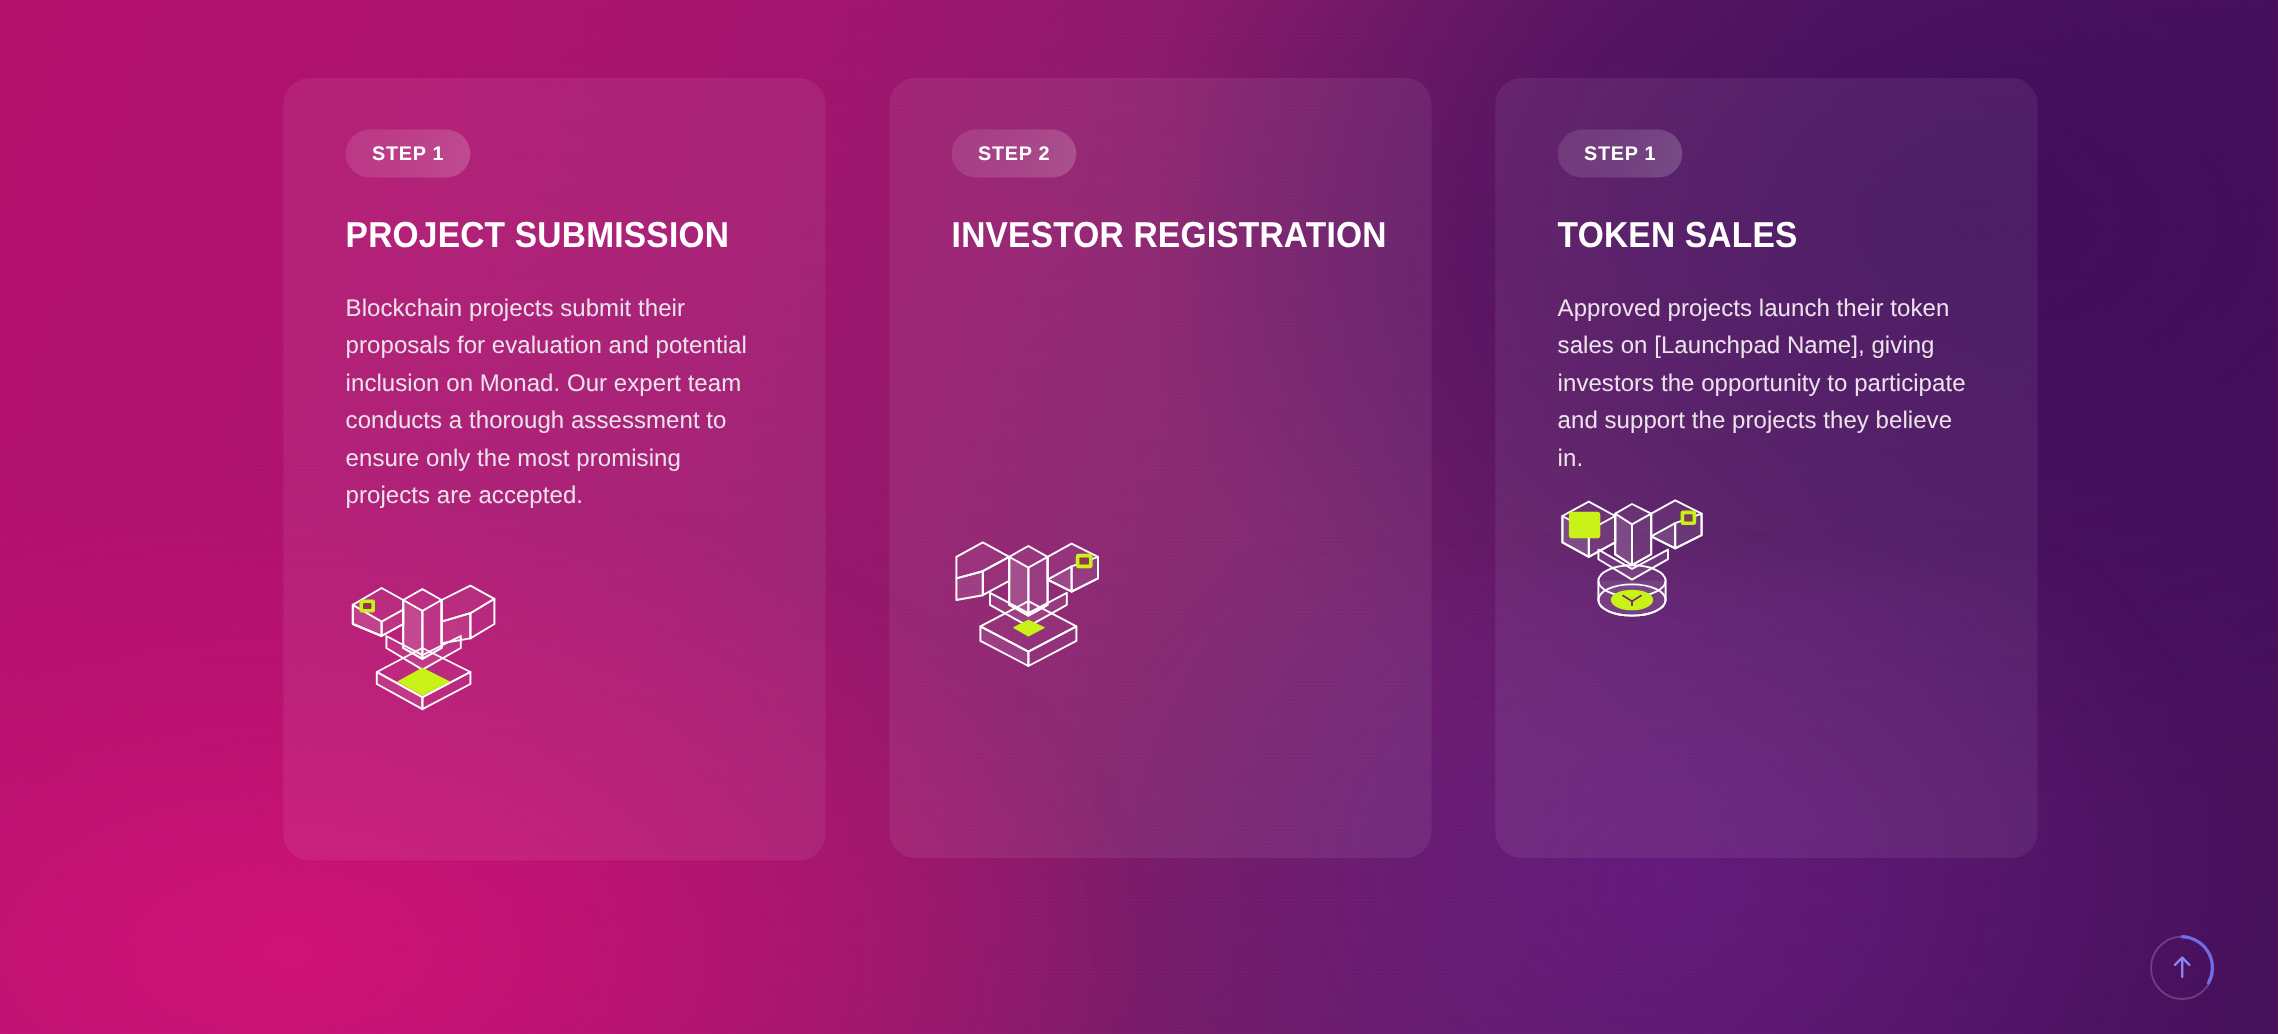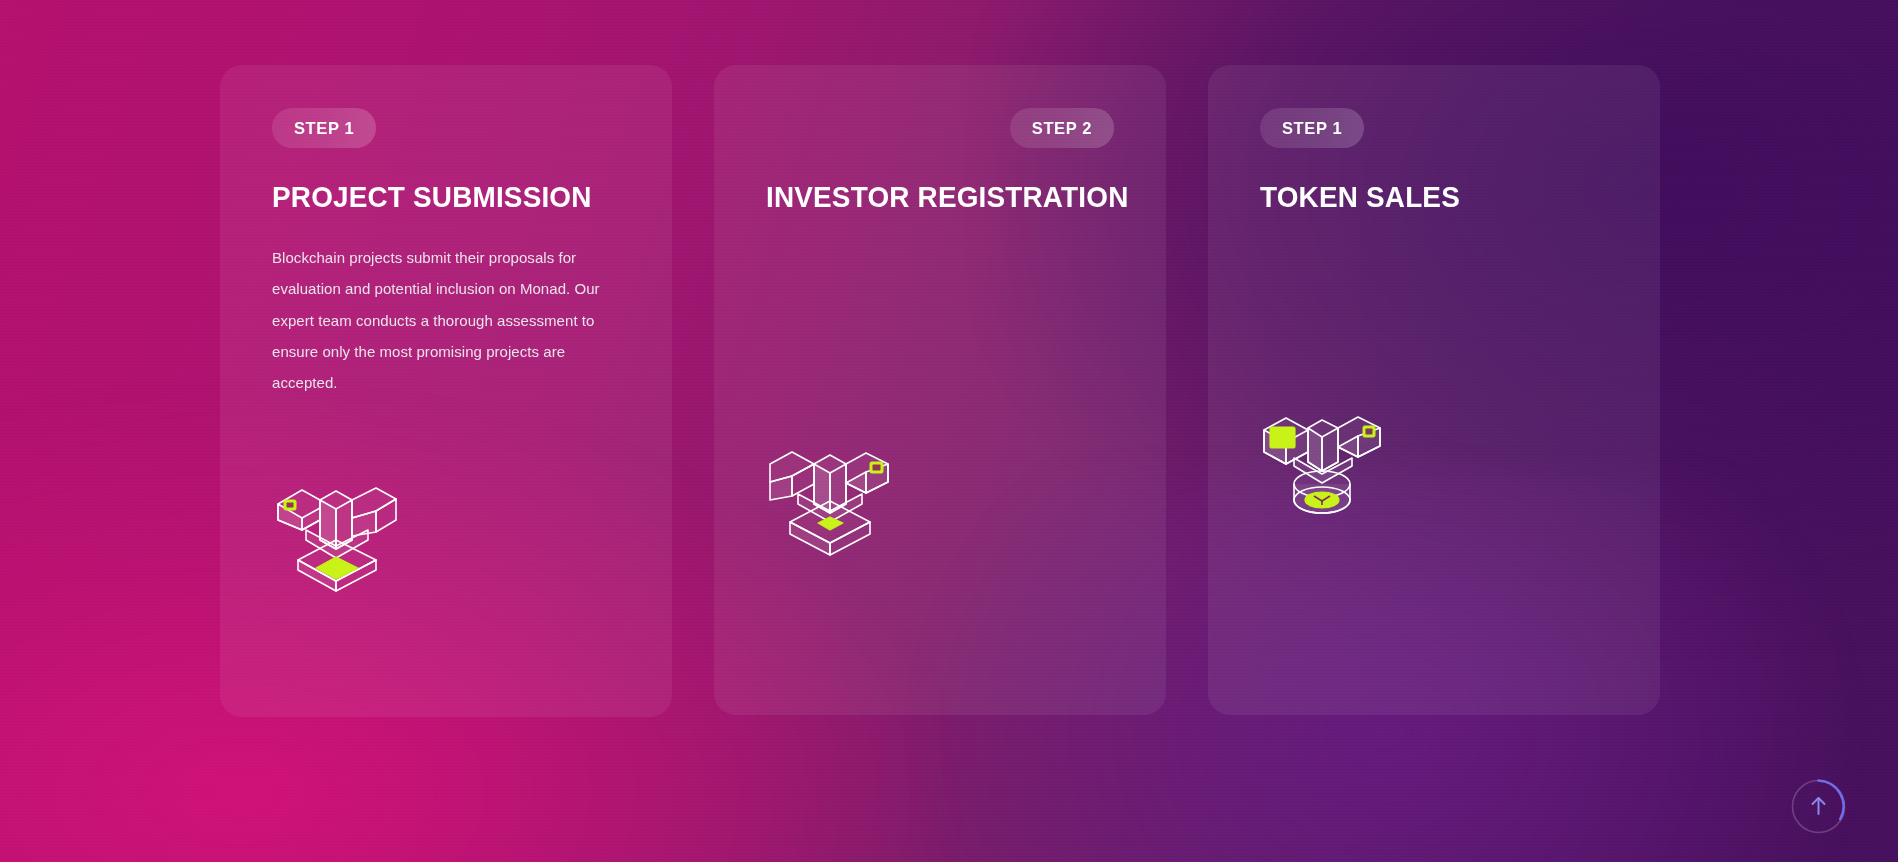--- a/index.html
+++ b/index.html
@@ -80,37 +80,37 @@
     background-image:
       repeating-linear-gradient(0deg, rgba(255,255,255,0.10) 0 1px, rgba(0,0,0,0.10) 1px 2px),
       repeating-linear-gradient(90deg, rgba(255,255,255,0.08) 0 1px, rgba(0,0,0,0.08) 1px 2px);
     background-size: 3px 3px, 2px 2px;
     pointer-events: none;
   }
 
   
   .cards {
     position: absolute;
-    left: 220px;
+    left: 236px;
     top: 65px;
     width: 1462px;
     display: flex;
-    gap: 42px;
+    gap: 53px;
     align-items: flex-start;
   }
   .card {
     position: relative;
     width: 452px;
     box-sizing: border-box;
     border-radius: 22px;
     background: rgba(255, 255, 255, 0.065);
     padding: 43px 52px 0 52px;
   }
   .card.h1 { height: 652px; }
-  .card.h2 { height: 650px; text-align: right; }
+  .card.h2 { height: 650px; }
   .card.h3 { height: 650px; }
 
   .badge {
     display: inline-flex;
     align-items: center;
     justify-content: center;
     height: 40px;
     padding: 0 22px;
     border-radius: 20px;
     background: linear-gradient(100deg,
@@ -132,21 +132,21 @@
     letter-spacing: 0.2px;
     line-height: 1.1;
     transform: scaleX(0.93);
     transform-origin: left center;
     white-space: nowrap;
   }
 
   .card-body {
     margin: 29px 0 0 0;
     color: #ece3ea;
-    font-size: 15px;
+    font-size: 20px;
     font-weight: 400;
     line-height: 31.3px;
     letter-spacing: 0.05px;
     max-width: 352px;
   }
 
   .card-figure {
     position: absolute;
     left: 52px;
   }
@@ -241,20 +241,21 @@
 
             <path d="M52 85 L64 79 L77 85 L64 92 Z" fill="#c8f218" stroke="#c8f218" stroke-width="1.1"></path>
           </g>
         </svg>
       </div>
     </div>
 
     <div class="card h3">
       <div class="badge">STEP 1</div>
       <h2 class="card-title">TOKEN SALES</h2>
+      <p class="card-body">Approved projects launch their token sales on [Launchpad Name], giving investors the opportunity to participate and support the projects they believe in.</p>
       <div class="card-figure fig3">
         <svg width="125" height="122" viewBox="0 0 125 122" fill="none">
           <g stroke="#ffffff" stroke-width="1.6" stroke-linejoin="round" fill="none">
 
             <path d="M4 26 L26 14 L48 26 L48 48 L26 60 L4 48 Z" fill="rgba(255,255,255,0.06)"></path>
             <path d="M4 26 L26 38 L26 60 L4 48 Z" fill="rgba(255,255,255,0.12)"></path>
             <path d="M26 38 L48 26 L48 48 L26 60 Z" fill="rgba(255,255,255,0.04)"></path>
             <rect x="10" y="23" width="25" height="21" rx="2" fill="#c8f218" stroke="#c8f218" stroke-width="1.2"></rect>
 
             <path d="M48 24 L62 16 L78 24 L78 58 L62 67 L48 58 Z" fill="rgba(255,255,255,0.06)"></path>

